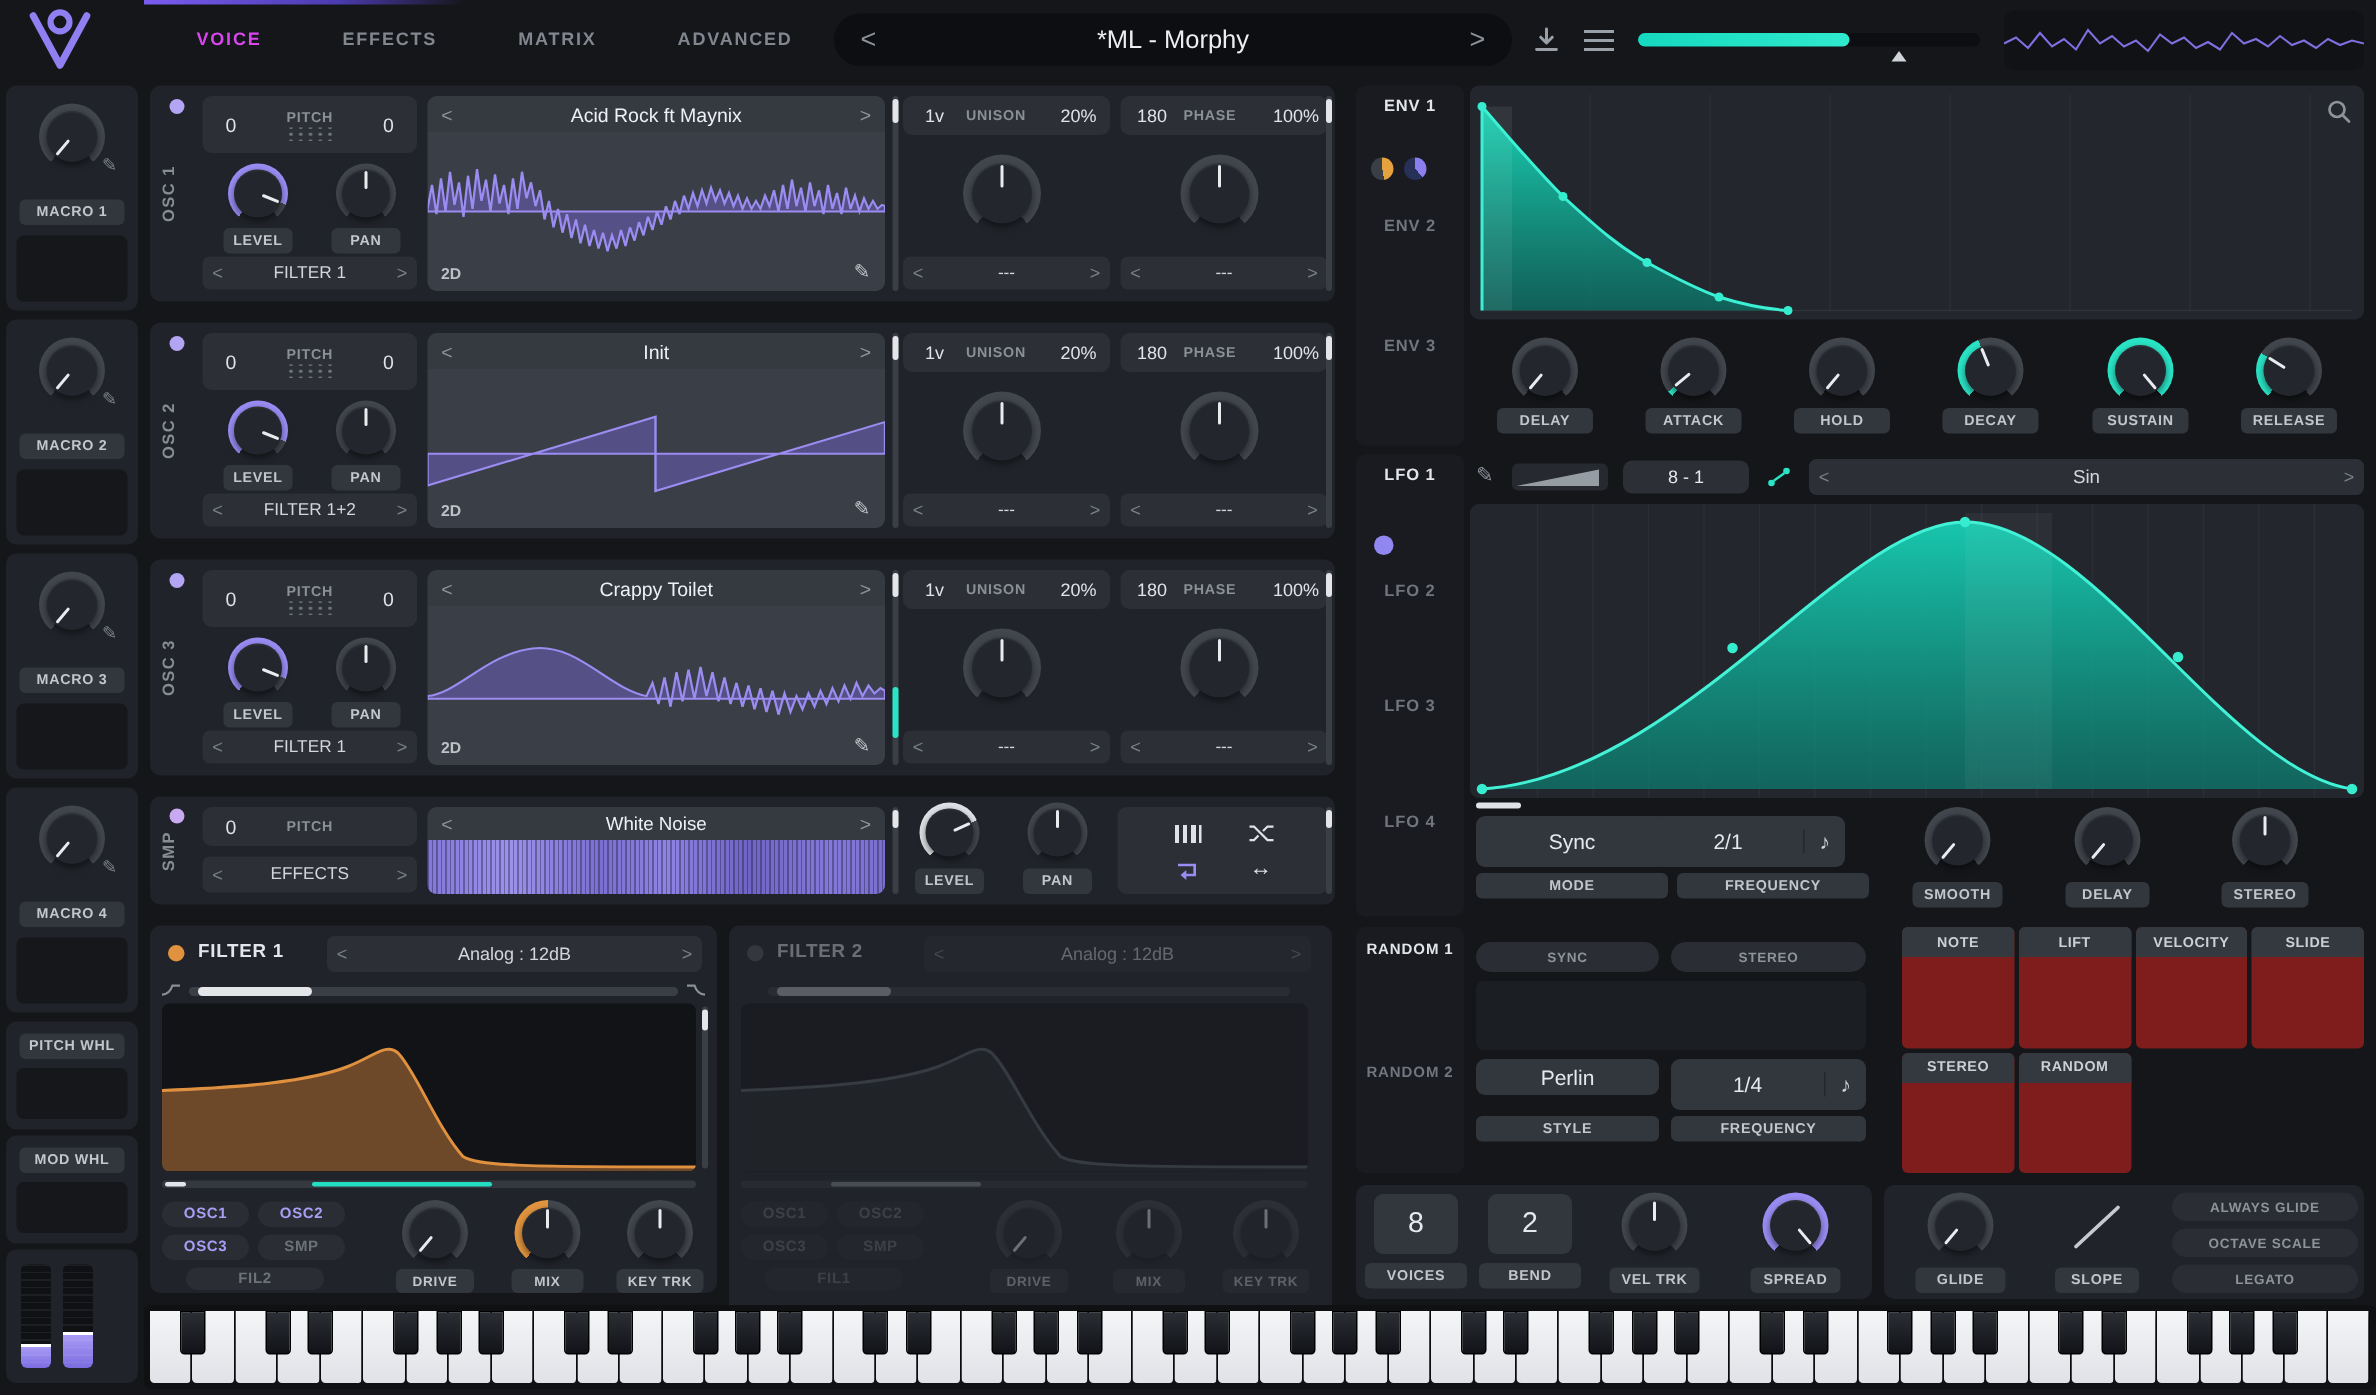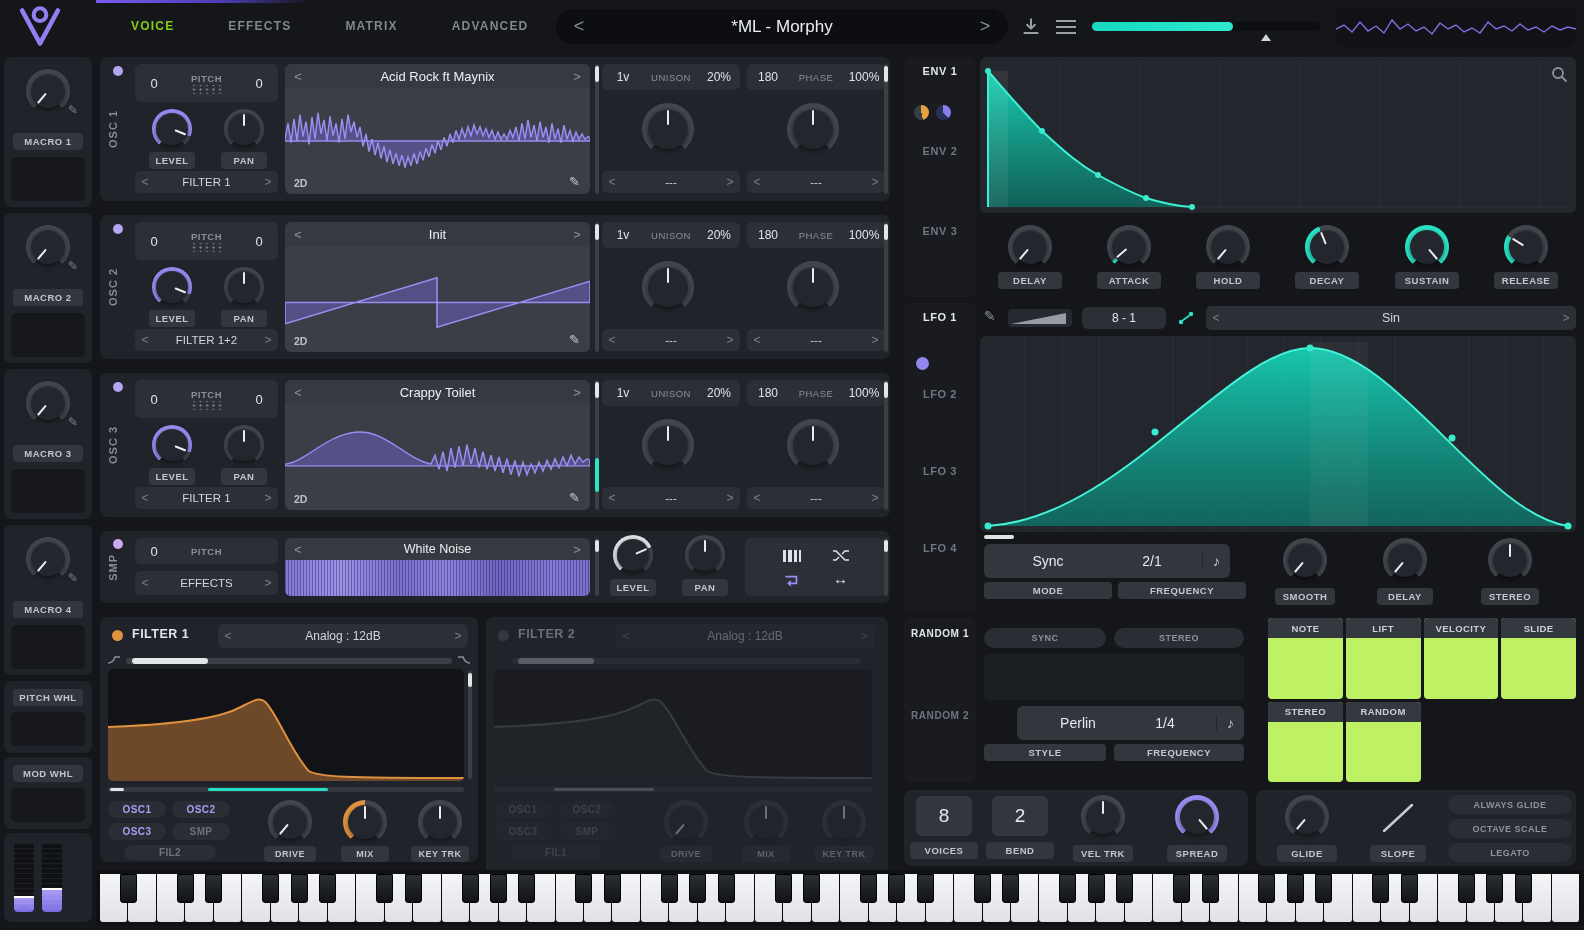--- a/index.html
+++ b/index.html
@@ -17,43 +17,43 @@
 .knob::before{content:"";position:absolute;inset:11%;border-radius:50%;background:#23262c;box-shadow:0 2px 5px rgba(0,0,0,.5),inset 0 1px 1px rgba(255,255,255,.06)}
 .knob i{position:absolute;inset:0;transform:rotate(var(--rot,0deg))}
 .knob i::before{content:"";position:absolute;top:13%;left:calc(50% - 1.2px);width:2.4px;height:30%;background:#e9ebef;border-radius:2px}
 .k52{width:52px;height:52px}.k44{width:44px;height:44px}.k40{width:40px;height:40px}
 
 .sel{position:absolute;display:flex;align-items:center;background:#2c2f36;border-radius:5px;color:#c2c6cd}
 .sel .ar{width:20px;text-align:center;color:#7b8089;font-size:12px;flex:0 0 auto}
 .sel .val{flex:1;text-align:center;font-size:11.5px;color:#d2d6dc;white-space:nowrap;overflow:hidden}
 .chip3{position:absolute;display:flex;align-items:center;background:#2c2f36;border-radius:6px}
 .chip3 .num{width:42px;text-align:center;font-size:12px;color:#e0e3e8}
-.chip3 .lbl{flex:1;text-align:center;font-size:9.5px;font-weight:normal;letter-spacing:.5px;color:#8a8f98}
+.chip3 .lbl{flex:1;font-size:9.5px;font-weight:bold;letter-spacing:.5px;color:#8a8f98}
 .pill{position:absolute;background:#32363d;border-radius:4px;font-size:9.5px;font-weight:bold;letter-spacing:.5px;color:#c2c6cd;text-align:center;padding:3px 0;white-space:nowrap;overflow:hidden}
 .valbox{position:absolute;background:#32363d;border-radius:6px;display:flex;align-items:center;justify-content:center;font-size:14px;color:#e6e8ec}
 .valbox .vv{flex:1;text-align:center}
 .valbox .nt{width:28px;text-align:center;border-left:1px solid #24272d;color:#cfd3d9}
 .fbtn{position:absolute;background:#2a2d34;border-radius:9px;font-size:10px;font-weight:bold;letter-spacing:.4px;color:#6c717a;display:flex;align-items:center;justify-content:center}
 .fbtn.on{color:#a99df4}
 .toggle{position:absolute;background:#2a2d34;border-radius:10px;font-size:9px;font-weight:bold;letter-spacing:.5px;color:#8d929b;display:flex;align-items:center;justify-content:center}
 .vslider{position:absolute;width:4px;background:#3a3e45;border-radius:2px}
 .vh{position:absolute;left:0;width:4px;border-radius:2px;background:#e3e5e9}
 .pdots{width:32px;height:9px;margin:1px auto 0;background-image:radial-gradient(circle,#70757d 1px,transparent 1.3px);background-size:6.5px 4.5px;background-position:center}
 .wavepanel{position:absolute;background:#3a3e46;border-radius:6px;overflow:hidden}
 .wavetitle{position:absolute;left:0;right:0;top:0;height:24px;display:flex;align-items:center;background:rgba(0,0,0,.08)}
 .wavetitle .ar{width:26px;text-align:center;color:#8f949c;font-size:13px}
 .wavetitle .nm{flex:1;text-align:center;font-size:13px;color:#eef0f3}
 .noise{position:absolute;left:0;right:0;bottom:0;background:linear-gradient(90deg,#8377d8 0%,#9d92ea 18%,#7a6ecf 38%,#8e83e2 52%,#6f63c4 70%,#8478d8 88%,#7a6ecf 100%)}
 .noise::after{content:"";position:absolute;inset:0;background:repeating-linear-gradient(90deg,rgba(18,16,40,.35) 0 1px,transparent 1px 3px)}
-.mcell{background:#bef264;border-radius:4px;overflow:hidden;position:relative}
+.mcell{background:#7f1d1d;border-radius:4px;overflow:hidden;position:relative}
 .mcell .hd{height:20px;background:#34383f;font-size:9.5px;font-weight:bold;letter-spacing:.4px;color:#ccd0d6;display:flex;align-items:center;justify-content:center}
 .dim{opacity:.38}
 .tb{display:flex;height:52px;align-items:center}
 .tb .tab{padding:0 27px;font-size:12px;font-weight:bold;letter-spacing:1.2px;color:#81868f}
-.tb .tab.on{color:#84cc16}
+.tb .tab.on{color:#d946ef}
 .wheel{position:absolute;top:10px;width:20px;height:69px;background:#0f1114;border-radius:4px;overflow:hidden}
 .wheel .fill{position:absolute;left:0;right:0;background:linear-gradient(#a89bf5,#7c6ce0)}
 .wheel .cap{position:absolute;left:0;right:0;height:2px;background:#fff}
 .wheel .ridges{position:absolute;inset:0;background:repeating-linear-gradient(180deg,rgba(255,255,255,.06) 0 1px,transparent 1px 5px)}
 #kb{position:absolute;left:4px;top:4px;right:4px;bottom:4px;display:flex}
 .wkey{flex:1;background:linear-gradient(#f4f5f7,#e0e2e7);border-right:1px solid #0a0b0d;border-radius:0 0 3px 3px}
 .bkey{position:absolute;top:0;width:17px;height:29px;background:linear-gradient(#2b2e34,#111318);border-radius:0 0 3px 3px;z-index:2;border:1px solid #000}
 svg{display:block}
 </style>
 </head>
@@ -633,21 +633,21 @@
     </div>
   <div class="pill" style="left:1481px;top:588px;width:58px">STEREO</div>
 
   <div class="tabcol" style="left:904px;top:618px;width:72px;height:164px">
     <div class="modtab on" style="top:10px;font-size:10px">RANDOM 1</div>
     <div class="modtab" style="top:92px;font-size:10px">RANDOM 2</div>
   </div>
   <div class="toggle" style="left:984px;top:628px;width:122px;height:20px">SYNC</div>
   <div class="toggle" style="left:1114px;top:628px;width:130px;height:20px">STEREO</div>
   <div class="abs" style="left:984px;top:654px;width:260px;height:46px;background:#1b1e23;border-radius:5px"></div>
-  <div class="valbox" style="left:1017px;top:706px;width:122px;height:34px">
+  <div class="valbox" style="left:984px;top:706px;width:122px;height:24px">
       <span class="vv">Perlin</span>
     </div>
   <div class="pill" style="left:984px;top:744px;width:122px">STYLE</div>
   <div class="valbox" style="left:1114px;top:706px;width:130px;height:34px">
       <span class="vv">1/4</span>
       <span class="nt">♪</span>
     </div>
   <div class="pill" style="left:1114px;top:744px;width:130px">FREQUENCY</div>
 
   <div class="abs" style="left:1268px;top:618px;width:308px;height:164px;display:grid;grid-template-columns:repeat(4,1fr);grid-template-rows:1fr 1fr;gap:3px">

